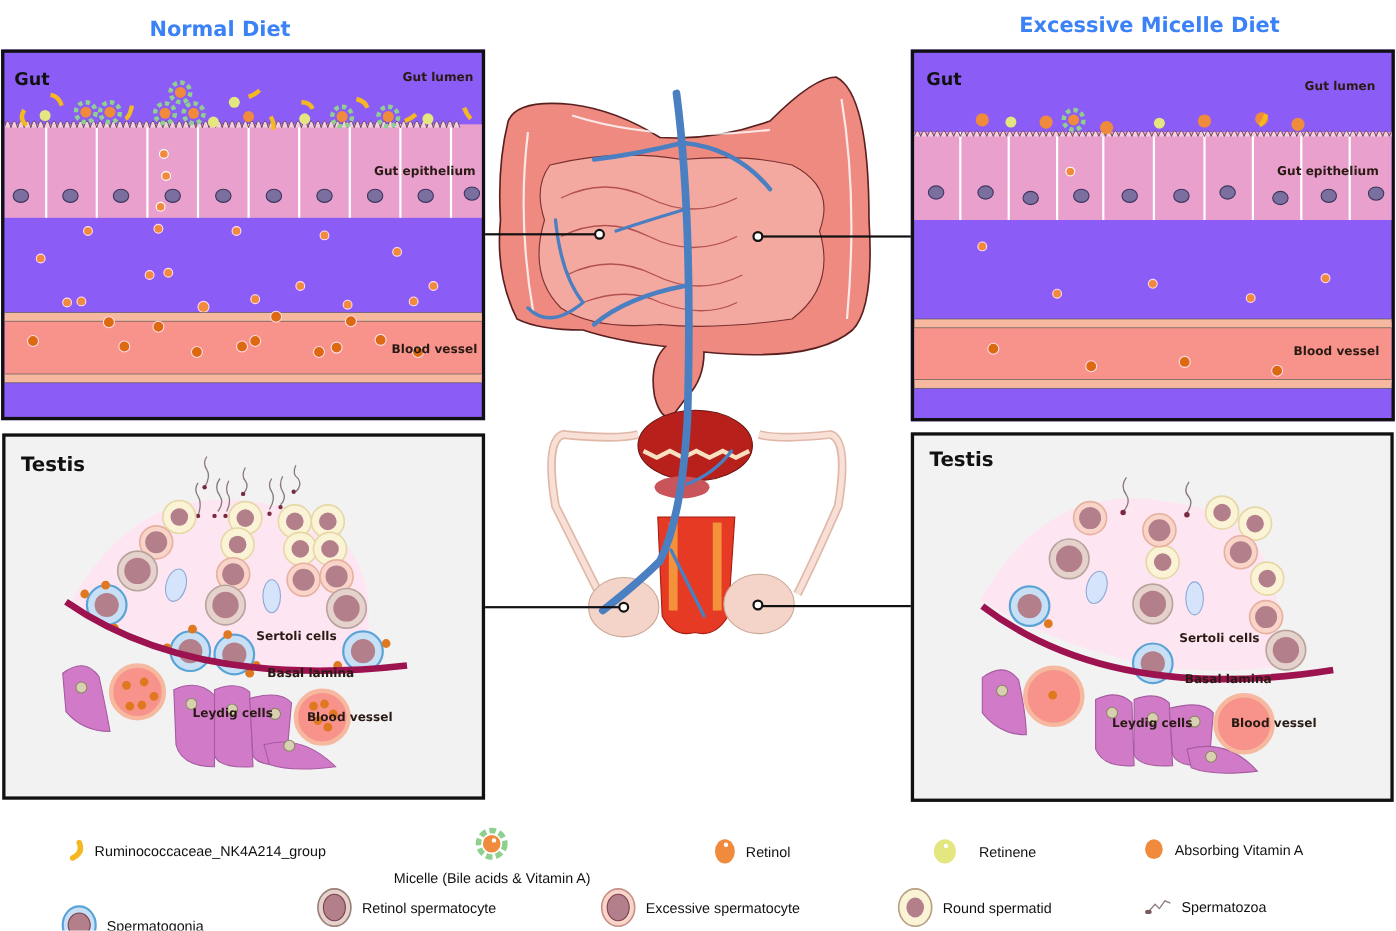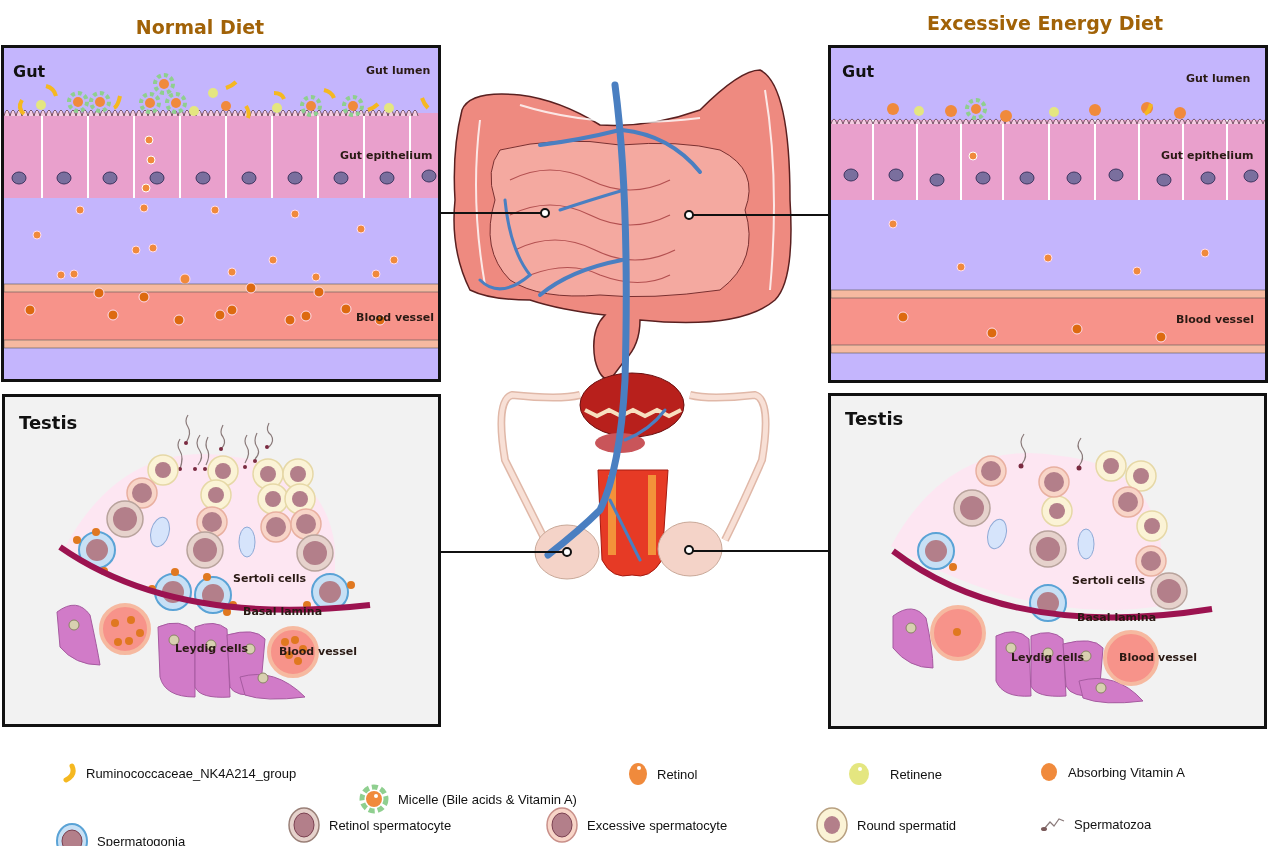--- a/index.html
+++ b/index.html
@@ -1,33 +1,33 @@
 <!DOCTYPE html>
 <html><head>
 <meta charset="utf-8">
 <style>
   html,body{margin:0;padding:0;background:#ffffff;}
   body{width:1269px;height:846px;position:relative;overflow:hidden;font-family:"Liberation Sans",sans-serif;}
-  .heading{position:absolute;font-family:"DejaVu Sans",sans-serif;font-weight:bold;font-size:19px;color:#a16207;text-align:center;}
+  .heading{position:absolute;font-family:"DejaVu Sans",sans-serif;font-weight:bold;font-size:19px;color:#3b82f6;text-align:center;}
   .panel{position:absolute;border:3px solid #111;box-sizing:border-box;overflow:hidden;}
-  .gut-panel{background:#c4b5fd;}
+  .gut-panel{background:#8b5cf6;}
   .testis-panel{background:#f2f2f2;}
   .panel-title{position:absolute;font-family:"DejaVu Sans",sans-serif;font-weight:bold;color:#111;}
   .lbl{position:absolute;font-family:"DejaVu Sans",sans-serif;font-weight:bold;font-size:11px;color:#2a1a14;white-space:nowrap;}
   svg.layer{position:absolute;left:0;top:0;}
   .conn{position:absolute;height:2px;background:#111;}
   .legend-item{position:absolute;display:flex;align-items:center;gap:8px;}
   .legend-label{font-family:"Liberation Sans",sans-serif;font-size:13px;color:#111;white-space:nowrap;}
   .legend-icon{display:inline-block;}
 </style>
 </head>
 <body>
 
 <div class="heading" style="left:80px;top:16px;width:240px;">Normal Diet</div>
-<div class="heading" style="left:900px;top:12px;width:290px;">Excessive Energy Diet</div>
+<div class="heading" style="left:900px;top:12px;width:290px;">Excessive Micelle Diet</div>
 
 <div class="panel gut-panel" style="left:1px;top:45px;width:440px;height:337px;">
   <svg class="layer" width="436" height="333">
 
     <g>
       <rect x="0" y="65" width="436" height="85" fill="#e9a0cc"></rect>
       <g stroke="#fff" stroke-width="2">
         <line x1="38" y1="65" x2="38" y2="150"></line>
           <line x1="84" y1="65" x2="84" y2="150"></line>
           <line x1="130" y1="65" x2="130" y2="150"></line>
@@ -517,29 +517,29 @@
     </g>
 </svg>
 
 <div>
   <div class="legend-item" style="left:60px;top:763px;">
     <svg class="legend-icon" width="18" height="20">
         <path d="M12 3 Q16 12 6 17" stroke="#f5b820" stroke-width="5" fill="none" stroke-linecap="round"></path>
       </svg>
     <span class="legend-label">Ruminococcaceae_NK4A214_group</span>
   </div>
-  <div class="legend-item" style="left:358px;top:783px;">
+  <div class="legend-item" style="left:358px;top:751px;flex-direction:column;">
     <svg class="legend-icon" width="32" height="32">
         <circle cx="16" cy="16" r="12" fill="none" stroke="#8fcf8f" stroke-width="5" stroke-dasharray="6 3"></circle>
         <circle cx="16" cy="16" r="8" fill="#f08a3c"></circle>
         <circle cx="18" cy="13" r="2" fill="#fff"></circle>
       </svg>
     <span class="legend-label">Micelle (Bile acids &amp; Vitamin A)</span>
   </div>
-  <div class="legend-item" style="left:627px;top:762px;">
+  <div class="legend-item" style="left:648px;top:762px;">
     <svg class="legend-icon" width="22" height="24">
         <ellipse cx="11" cy="12" rx="9" ry="11" fill="#f08a3c"></ellipse>
         <circle cx="12" cy="6" r="2" fill="#fff"></circle>
       </svg>
     <span class="legend-label">Retinol</span>
   </div>
   <div class="legend-item" style="left:848px;top:762px;gap:20px;">
     <svg class="legend-icon" width="22" height="24">
         <ellipse cx="11" cy="12" rx="10" ry="11" fill="#e4e680"></ellipse>
         <circle cx="12" cy="7" r="2" fill="#fff"></circle>

